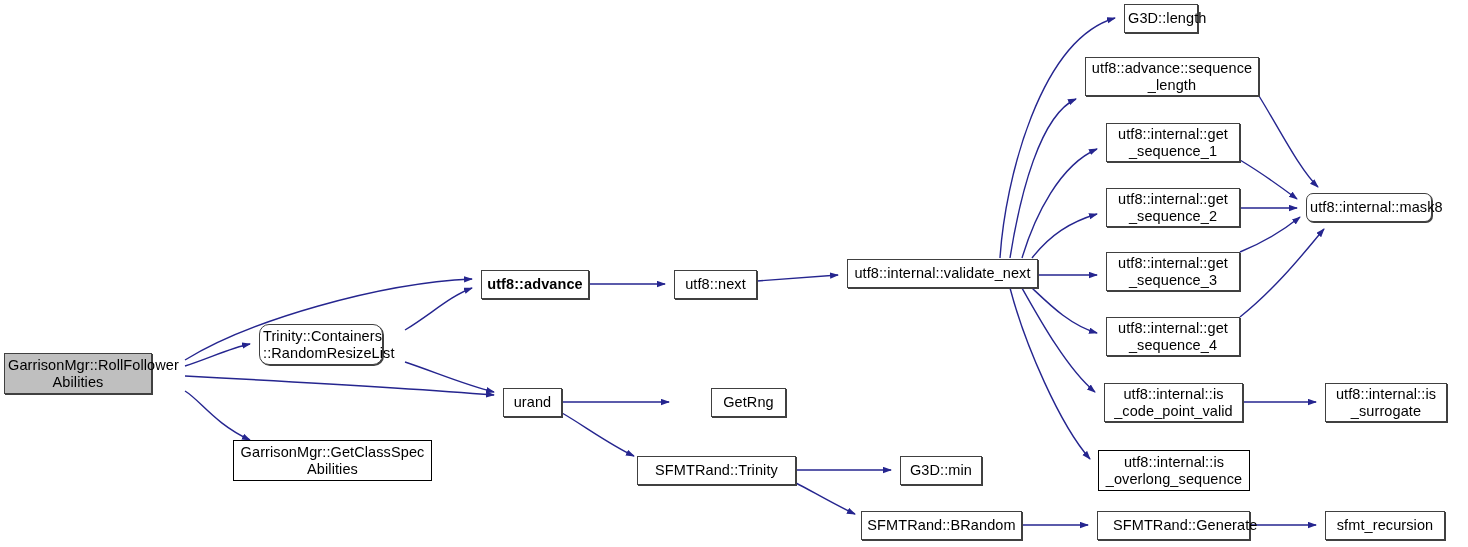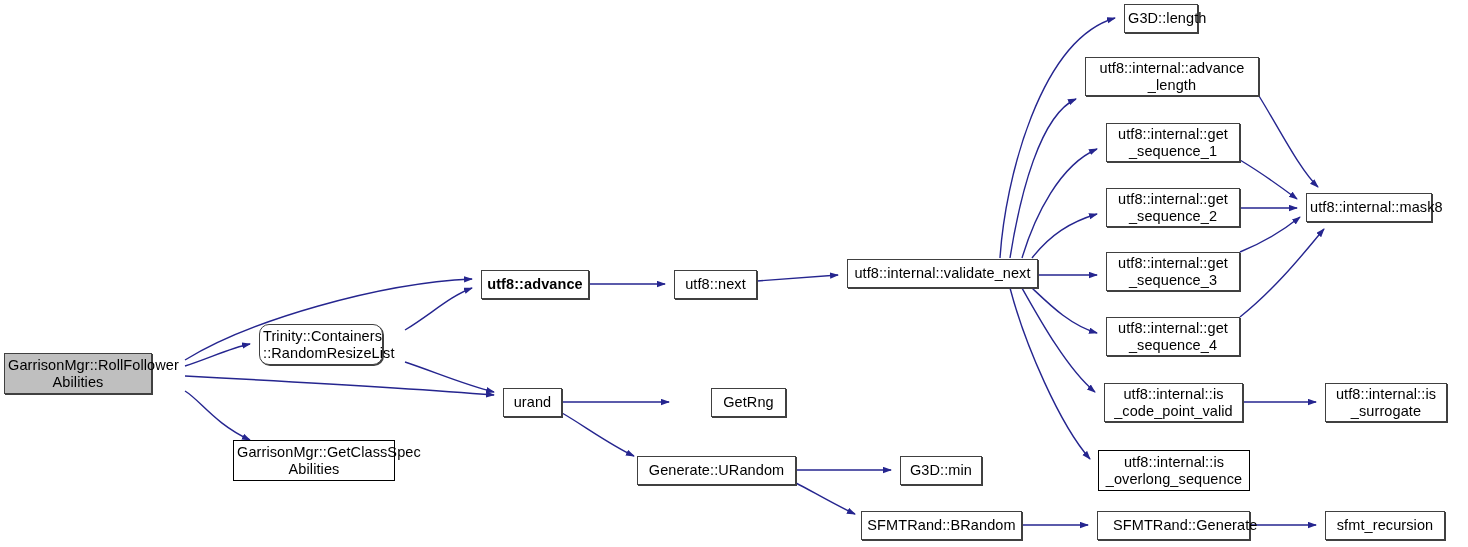--- a/index.html
+++ b/index.html
@@ -94,45 +94,45 @@
         <path d="M 1022,525 L 1088,525" marker-end="url(#arrow)" stroke="#25258f"></path>
         <path d="M 1250,525 L 1316,525" marker-end="url(#arrow)" stroke="#25258f"></path>
       </g>
   </svg>
 
   <div id="nodes">
       <div class="node shaded thick" style="left: 4px; top: 353px; width: 148px; height: 41px;"><span class="node-label">GarrisonMgr::RollFollower
 Abilities</span></div>
       <div class="node thick" style="left: 259px; top: 324px; width: 124px; height: 41px; border-radius: 10px;"><span class="node-label">Trinity::Containers
 ::RandomResizeList</span></div>
-      <div class="node" style="left: 233px; top: 440px; width: 162px; height: 41px;"><span class="node-label">GarrisonMgr::GetClassSpec
+      <div class="node" style="left: 233px; top: 440px; width: 199px; height: 41px;"><span class="node-label">GarrisonMgr::GetClassSpec
 Abilities</span></div>
       <div class="node thick" style="left: 481px; top: 270px; width: 108px; height: 29px; font-weight: bold;"><span class="node-label">utf8::advance</span></div>
       <div class="node thick" style="left: 674px; top: 270px; width: 83px; height: 29px;"><span class="node-label">utf8::next</span></div>
       <div class="node thick" style="left: 847px; top: 259px; width: 191px; height: 29px;"><span class="node-label">utf8::internal::validate_next</span></div>
       <div class="node thick" style="left: 1124px; top: 4px; width: 74px; height: 29px; justify-content: flex-end;"><span class="node-label">G3D::length</span></div>
-      <div class="node thick" style="left: 1085px; top: 57px; width: 174px; height: 39px;"><span class="node-label">utf8::internal::advance
+      <div class="node thick" style="left: 1085px; top: 57px; width: 174px; height: 39px;"><span class="node-label">utf8::advance::sequence
 _length</span></div>
       <div class="node thick" style="left: 1106px; top: 123px; width: 134px; height: 39px;"><span class="node-label">utf8::internal::get
 _sequence_1</span></div>
       <div class="node thick" style="left: 1106px; top: 188px; width: 134px; height: 39px;"><span class="node-label">utf8::internal::get
 _sequence_2</span></div>
       <div class="node thick" style="left: 1106px; top: 252px; width: 134px; height: 39px;"><span class="node-label">utf8::internal::get
 _sequence_3</span></div>
       <div class="node thick" style="left: 1106px; top: 317px; width: 134px; height: 39px;"><span class="node-label">utf8::internal::get
 _sequence_4</span></div>
-      <div class="node thick" style="left: 1306px; top: 193px; width: 126px; height: 29px;"><span class="node-label">utf8::internal::mask8</span></div>
+      <div class="node thick" style="left: 1306px; top: 193px; width: 126px; height: 29px; border-radius: 7px;"><span class="node-label">utf8::internal::mask8</span></div>
       <div class="node thick" style="left: 1104px; top: 383px; width: 139px; height: 39px;"><span class="node-label">utf8::internal::is
 _code_point_valid</span></div>
       <div class="node thick" style="left: 1325px; top: 383px; width: 122px; height: 39px;"><span class="node-label">utf8::internal::is
 _surrogate</span></div>
       <div class="node" style="left: 1098px; top: 450px; width: 152px; height: 41px;"><span class="node-label">utf8::internal::is
 _overlong_sequence</span></div>
       <div class="node thick" style="left: 503px; top: 388px; width: 59px; height: 29px;"><span class="node-label">urand</span></div>
       <div class="node thick" style="left: 678px; top: 388px; width: 75px; height: 29px; margin-left: 33px;"><span class="node-label">GetRng</span></div>
-      <div class="node thick" style="left: 637px; top: 456px; width: 159px; height: 29px;"><span class="node-label">Generate::URandom</span></div>
+      <div class="node thick" style="left: 637px; top: 456px; width: 159px; height: 29px;"><span class="node-label">SFMTRand::Trinity</span></div>
       <div class="node thick" style="left: 900px; top: 456px; width: 82px; height: 29px;"><span class="node-label">G3D::min</span></div>
       <div class="node thick" style="left: 861px; top: 511px; width: 161px; height: 29px;"><span class="node-label">SFMTRand::BRandom</span></div>
       <div class="node thick" style="left: 1097px; top: 511px; width: 153px; height: 29px; padding-left: 12px;"><span class="node-label">SFMTRand::Generate</span></div>
       <div class="node thick" style="left: 1325px; top: 511px; width: 120px; height: 29px;"><span class="node-label">sfmt_recursion</span></div>
     </div>
 
 </div>
 
 </body></html>

